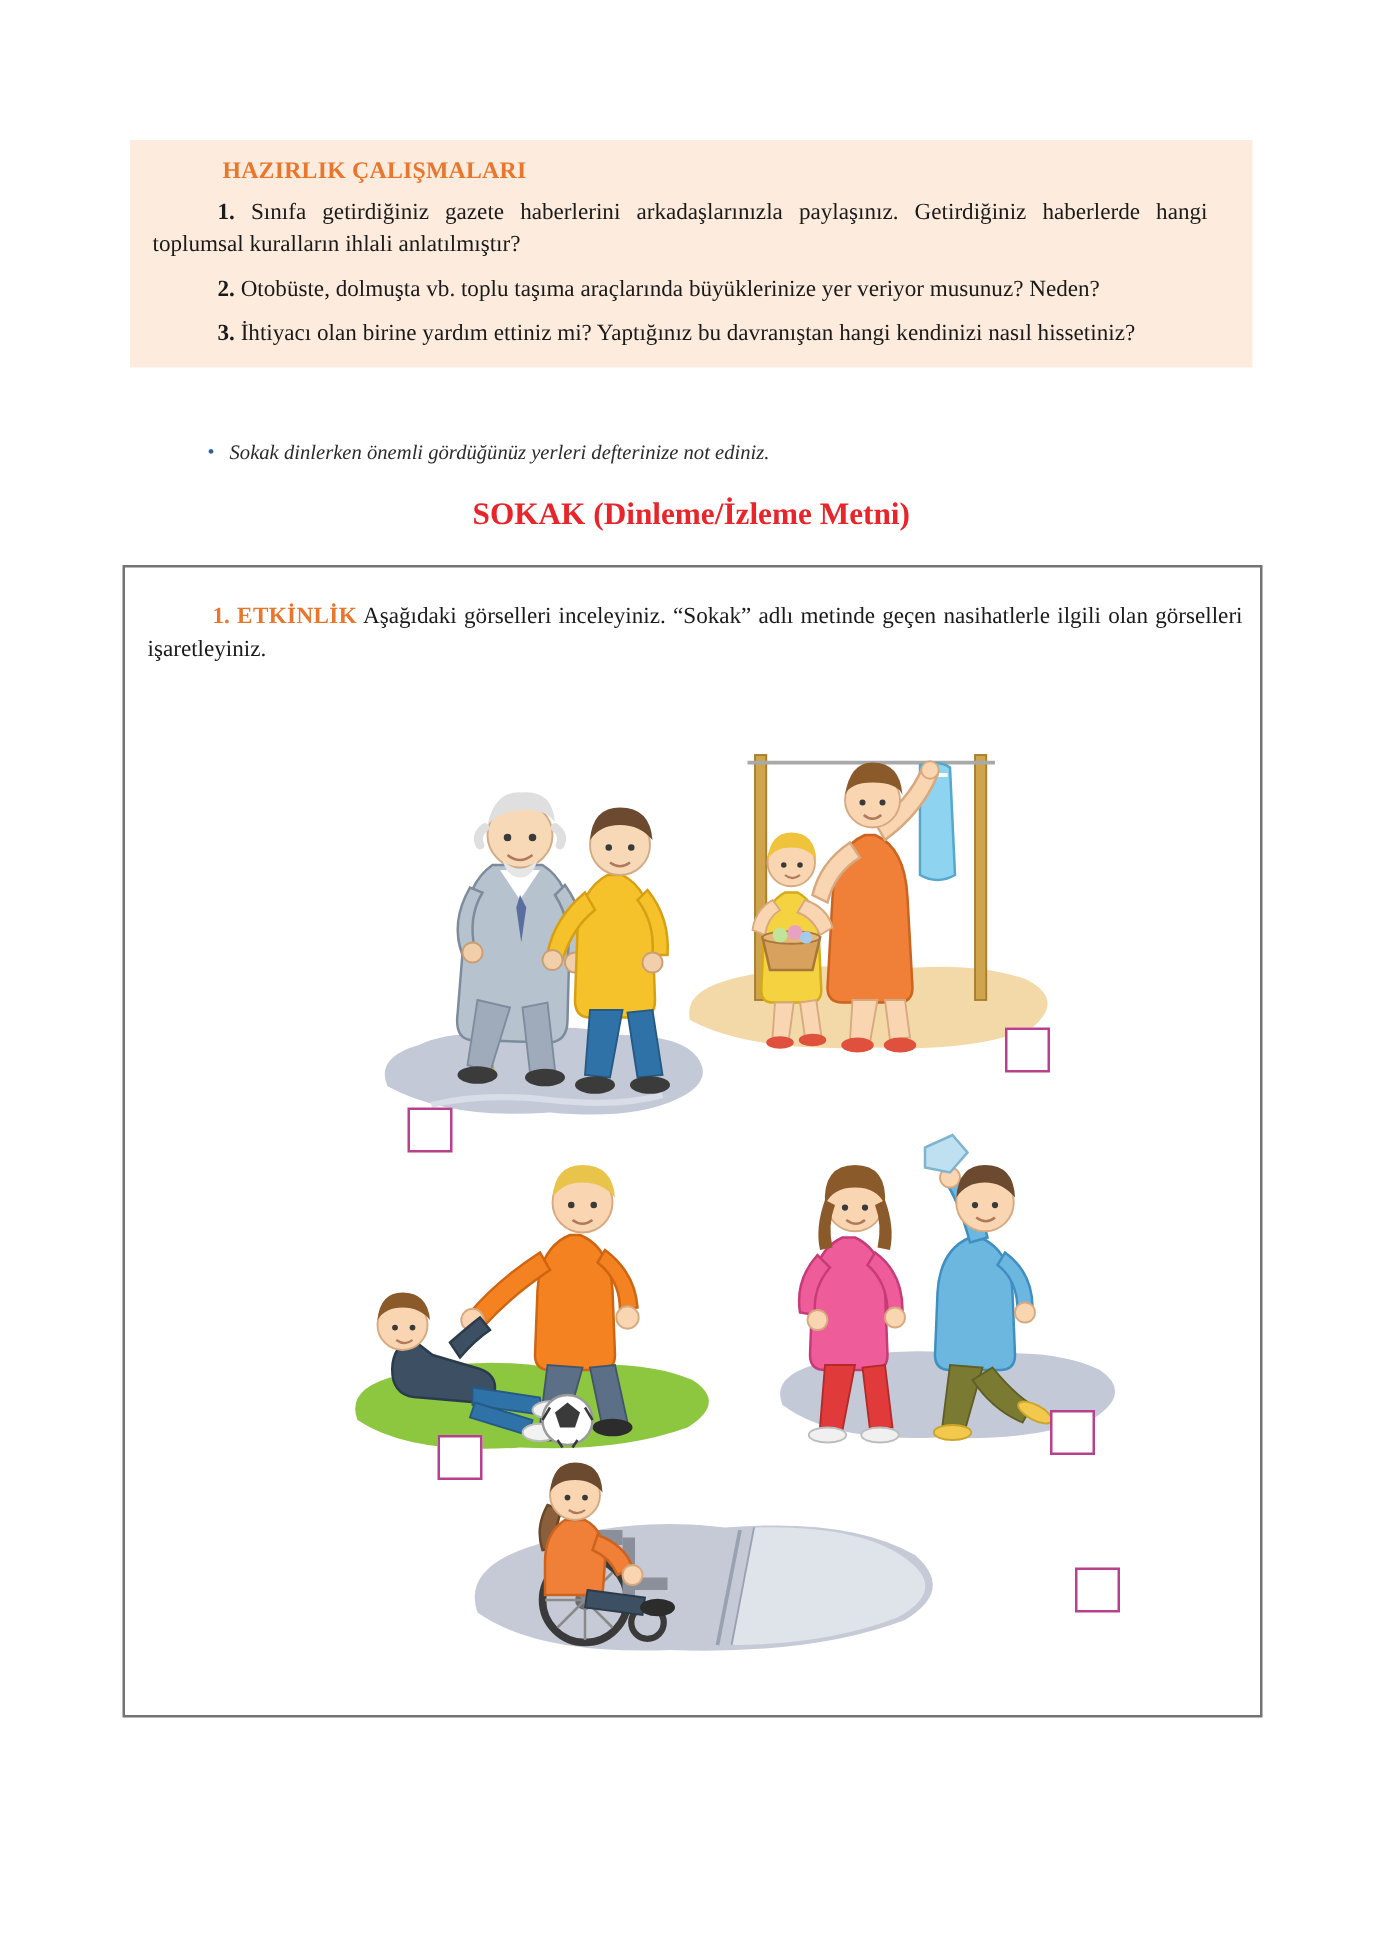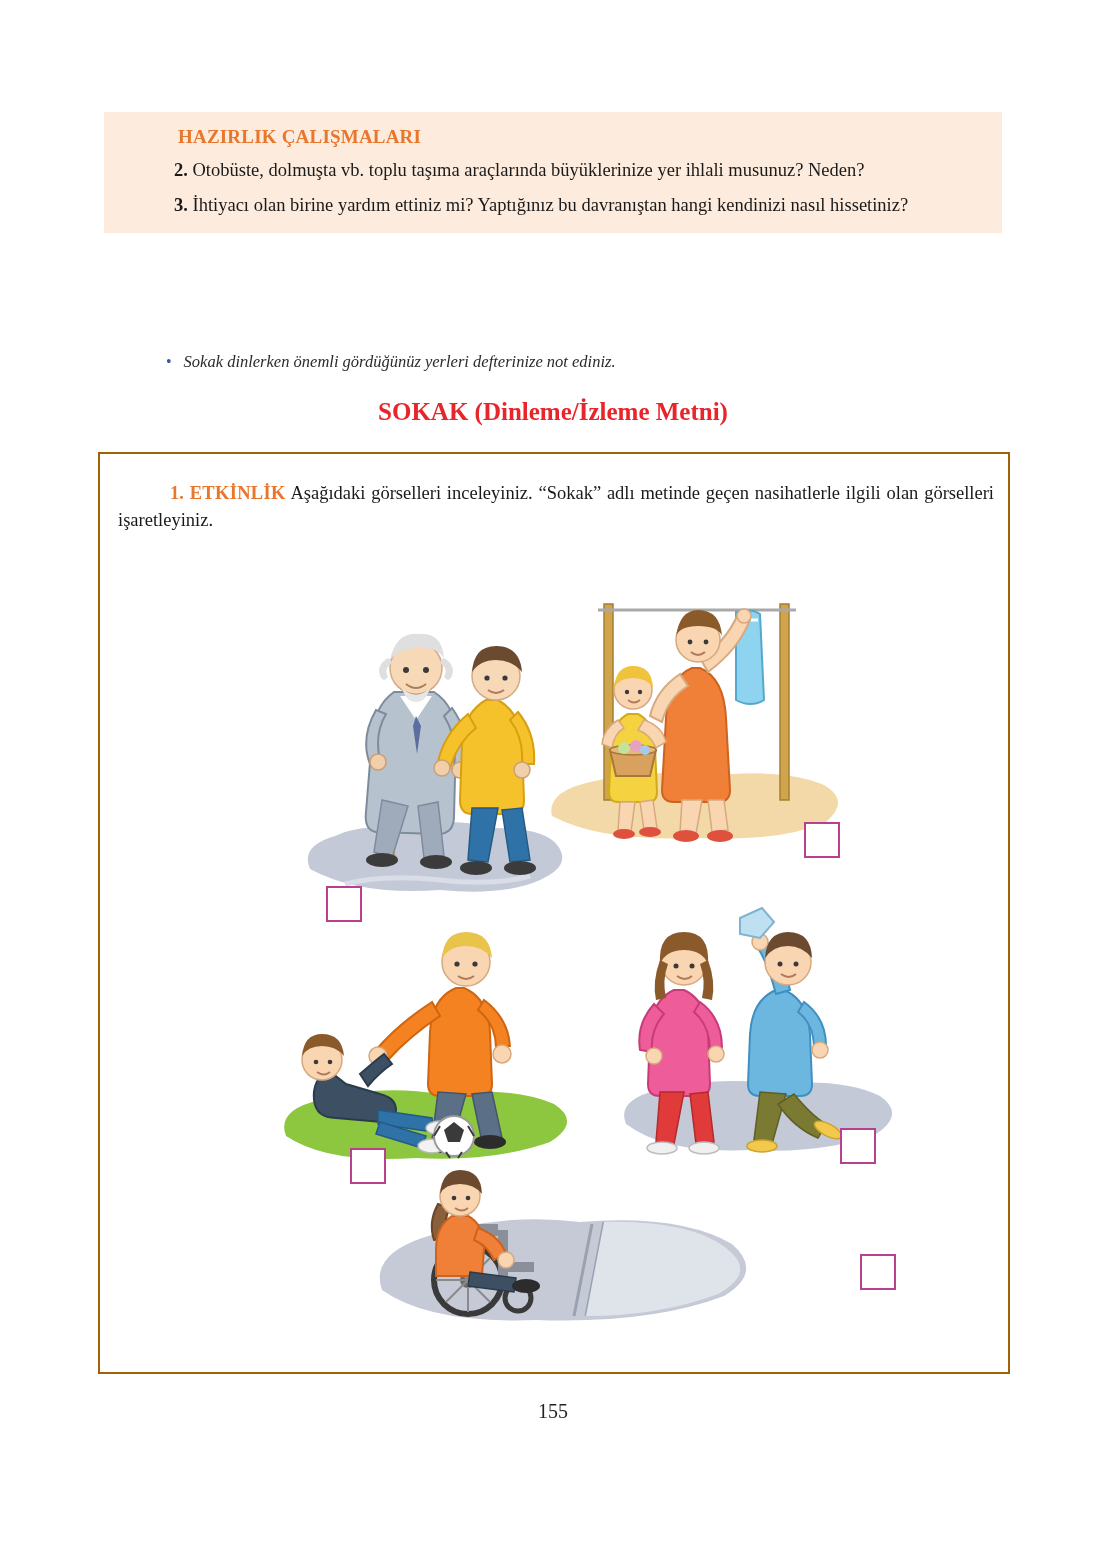--- a/index.html
+++ b/index.html
@@ -82,21 +82,21 @@
     font-family: "Liberation Serif", serif;
   }
 
   
   .activity {
     position: absolute;
     left: 98px;
     top: 452px;
     width: 912px;
     height: 922px;
-    border: 2px solid #a16207;
+    border: 2px solid #737373;
     box-sizing: border-box;
     background: #fff;
   }
   .act-text {
     position: absolute;
     left: 18px;
     top: 26px;
     width: 876px;
     font-size: 18.5px;
     line-height: 1.45;
@@ -137,22 +137,23 @@
   }
 </style>
 </head>
 <body>
 
 <div class="page">
 
   <div class="prep-box">
     <div class="prep-title">HAZIRLIK ÇALIŞMALARI</div>
 
-
-    <p class="prep-p"><b>2.</b><span> Otobüste, dolmuşta vb. toplu taşıma araçlarında büyüklerinize yer ihlali musunuz? Neden?</span></p>
+    <p class="prep-p"><b>1.</b><span> Sınıfa getirdiğiniz gazete haberlerini arkadaşlarınızla paylaşınız. Getirdiğiniz haberlerde hangi toplumsal kuralların ihlali anlatılmıştır?</span></p>
+
+    <p class="prep-p"><b>2.</b><span> Otobüste, dolmuşta vb. toplu taşıma araçlarında büyüklerinize yer veriyor musunuz? Neden?</span></p>
 
     <p class="prep-p"><b>3.</b><span> İhtiyacı olan birine yardım ettiniz mi? Yaptığınız bu davranıştan hangi kendinizi nasıl hissetiniz?</span></p>
   </div>
 
   <div class="note-row">
     <span class="note-bullet">•</span>
     <span class="note-text">Sokak dinlerken önemli gördüğünüz yerleri defterinize not ediniz.</span>
   </div>
 
   <div class="main-title">SOKAK (Dinleme/İzleme Metni)</div>
@@ -395,15 +396,14 @@
           <circle cx="94" cy="34" r="2.3" fill="#3a3a3a"></circle>
           <circle cx="108" cy="34" r="2.3" fill="#3a3a3a"></circle>
           <path d="M95 44 q7 5 13 0" fill="none" stroke="#b07a5a" stroke-width="1.8"></path>
         </svg>
         <div class="checkbox" style="left:500px; top:90px;"></div>
       </div>
 
     </div>
   </div>
 
-  <div class="page-number">155</div>
 
 </div>
 
 </body></html>

